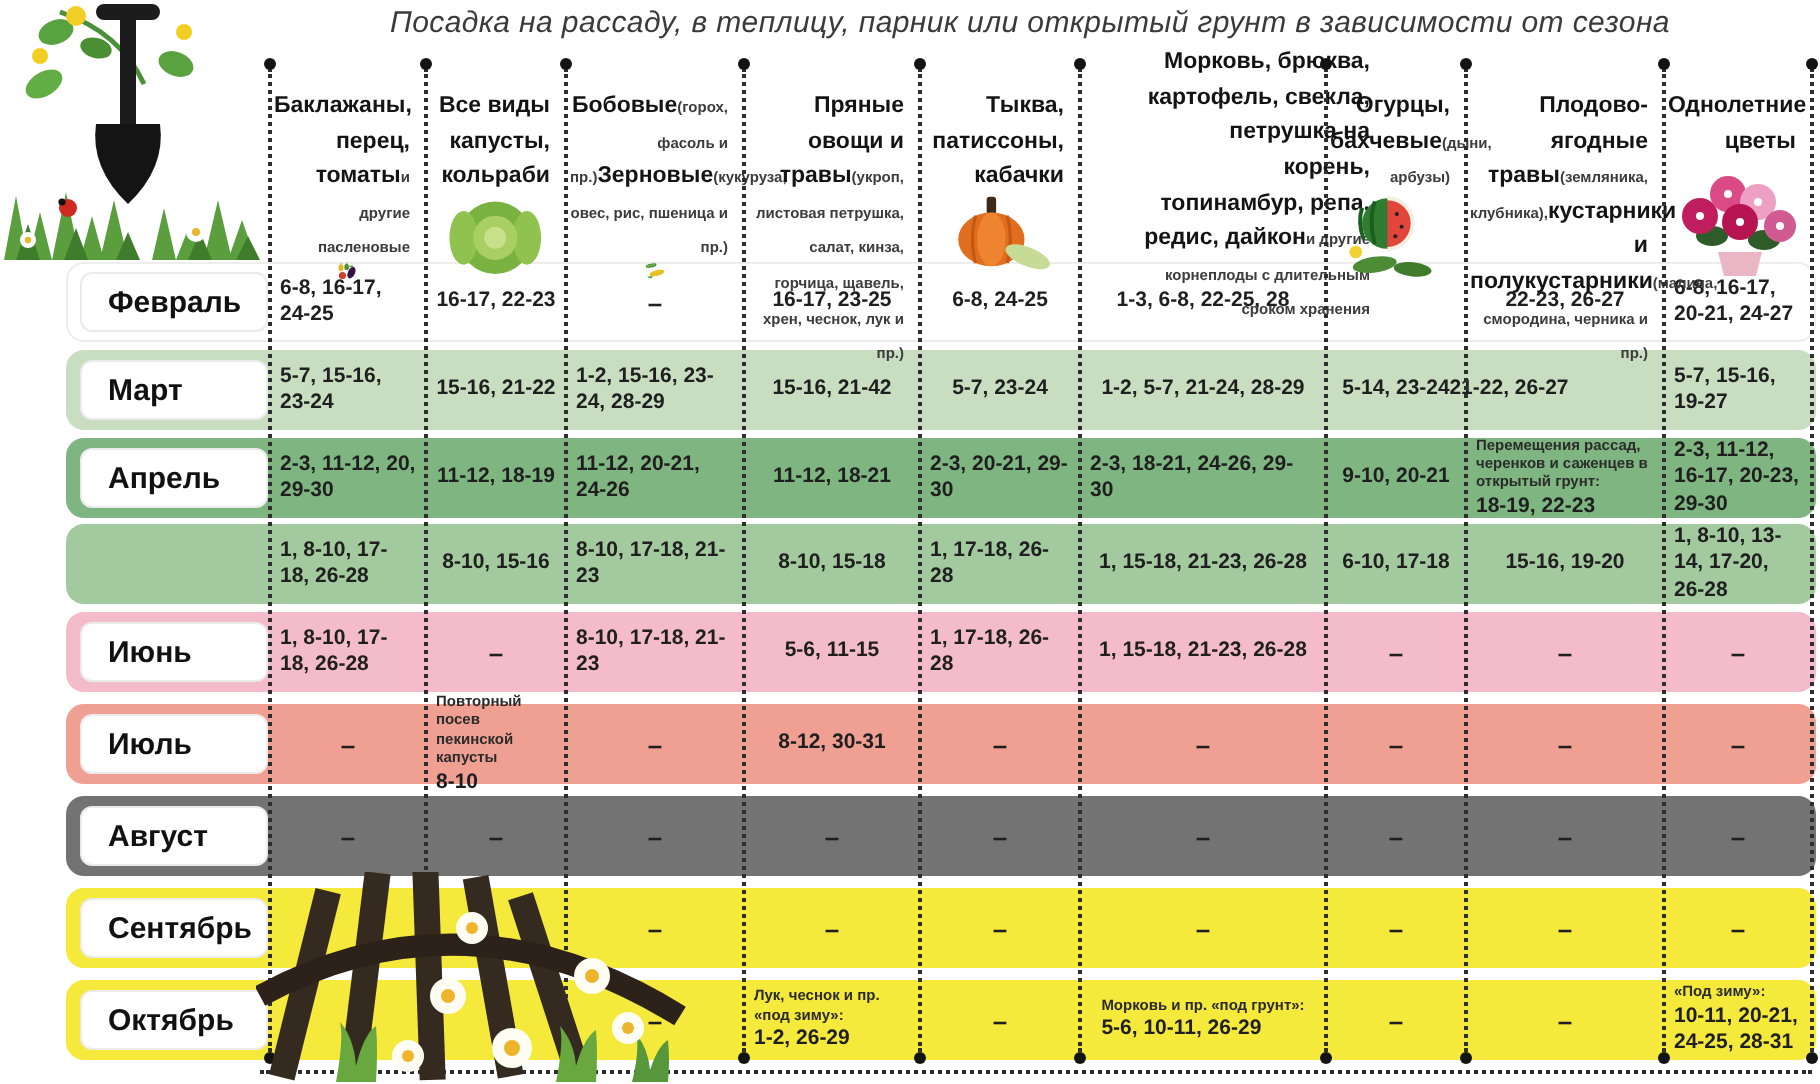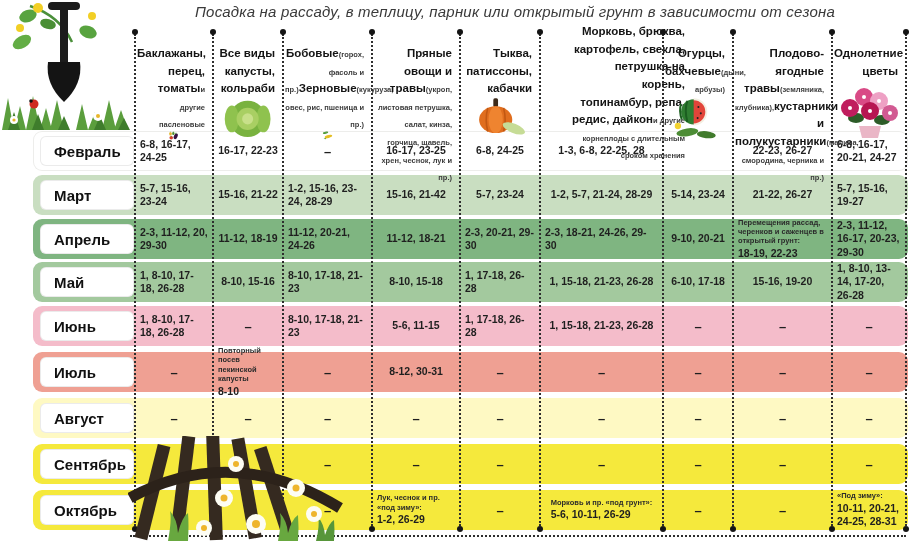--- a/index.html
+++ b/index.html
@@ -297,21 +297,21 @@
         </div>
         <div class="cell" style="left: 427px; width: 80px;">
           <span class="cell-text">5-7, 23-24</span>
         </div>
         <div class="cell" style="left: 507px; width: 123px;">
           <span class="cell-text">1-2, 5-7, 21-24, 28-29</span>
         </div>
         <div class="cell" style="left: 630px; width: 70px;">
           <span class="cell-text">5-14, 23-24</span>
         </div>
-        <div class="cell" style="left: 700px; width: 99px; align-items: center;">
+        <div class="cell" style="left: 672px; width: 99px; align-items: center;">
           <span class="cell-text">21-22, 26-27</span>
         </div>
         <div class="cell" style="left: 799px; width: 74px;">
           <span class="cell-text">5-7, 15-16, 19-27</span>
         </div>
       </div>
       <div class="row-band" style="top: 219px; height: 40px; background: rgb(127, 181, 129);">
         <div class="month-pill">Апрель</div>
         <div class="cell" style="left: 102px; width: 78px;">
           <span class="cell-text">2-3, 11-12, 20, 29-30</span>
@@ -338,21 +338,20 @@
           <span class="cell-text">
             <span class="cell-note">Перемещения рассад, черенков и саженцев в открытый грунт:</span>
             <span class="cell-dates">18-19, 22-23</span>
           </span>
         </div>
         <div class="cell" style="left: 799px; width: 74px;">
           <span class="cell-text">2-3, 11-12, 16-17, 20-23, 29-30</span>
         </div>
       </div>
       <div class="row-band" style="top: 262px; height: 40px; background: rgb(163, 201, 158);">
-        <div class="month-pill">Май</div>
         <div class="cell" style="left: 102px; width: 78px;">
           <span class="cell-text">1, 8-10, 17-18, 26-28</span>
         </div>
         <div class="cell" style="left: 180px; width: 70px;">
           <span class="cell-text">8-10, 15-16</span>
         </div>
         <div class="cell" style="left: 250px; width: 89px;">
           <span class="cell-text">8-10, 17-18, 21-23</span>
         </div>
         <div class="cell" style="left: 339px; width: 88px;">
@@ -430,21 +429,21 @@
         <div class="cell" style="left: 630px; width: 70px;">
           <span class="cell-dash">–</span>
         </div>
         <div class="cell" style="left: 700px; width: 99px;">
           <span class="cell-dash">–</span>
         </div>
         <div class="cell" style="left: 799px; width: 74px;">
           <span class="cell-dash">–</span>
         </div>
       </div>
-      <div class="row-band" style="top: 398px; height: 40px; background: #fef9c3;">
+      <div class="row-band" style="top: 398px; height: 40px; background: #737373;">
         <div class="month-pill">Август</div>
         <div class="cell" style="left: 102px; width: 78px;">
           <span class="cell-dash">–</span>
         </div>
         <div class="cell" style="left: 180px; width: 70px;">
           <span class="cell-dash">–</span>
         </div>
         <div class="cell" style="left: 250px; width: 89px;">
           <span class="cell-dash">–</span>
         </div>

